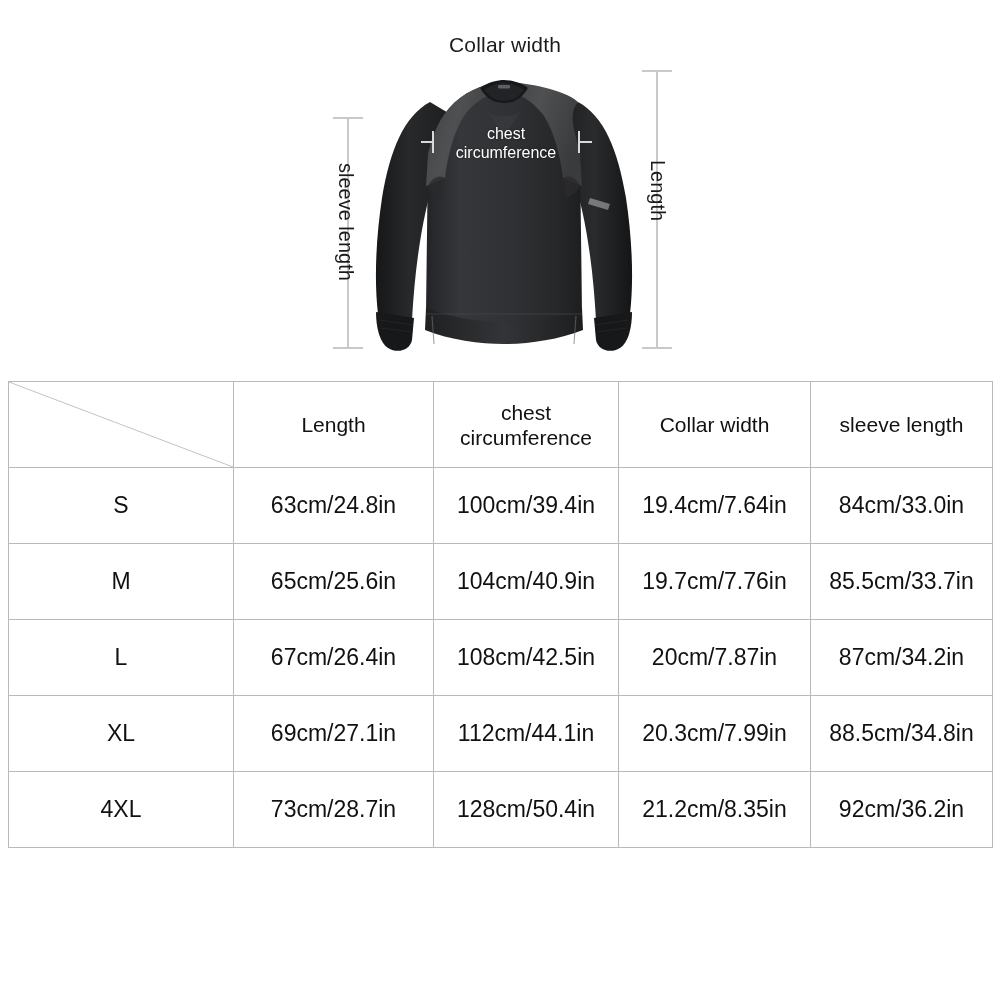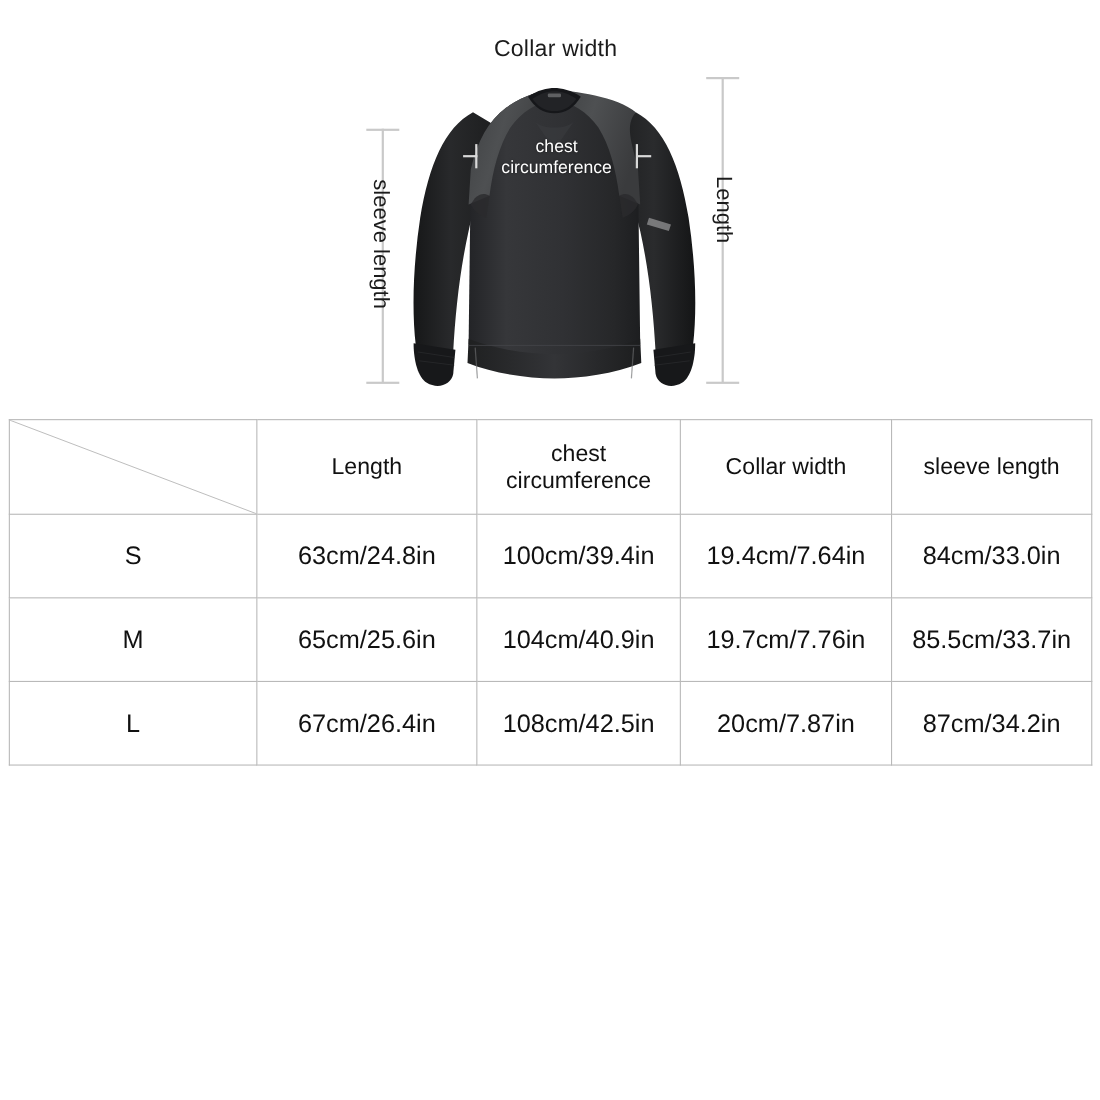--- a/index.html
+++ b/index.html
@@ -320,16 +320,30 @@
           <td>19.7cm/7.76in</td>
           <td>85.5cm/33.7in</td>
         </tr>
         <tr>
           <td>L</td>
           <td>67cm/26.4in</td>
           <td>108cm/42.5in</td>
           <td>20cm/7.87in</td>
           <td>87cm/34.2in</td>
         </tr>
+        <tr>
+          <td>XL</td>
+          <td>69cm/27.1in</td>
+          <td>112cm/44.1in</td>
+          <td>20.3cm/7.99in</td>
+          <td>88.5cm/34.8in</td>
+        </tr>
+        <tr>
+          <td>4XL</td>
+          <td>73cm/28.7in</td>
+          <td>128cm/50.4in</td>
+          <td>21.2cm/8.35in</td>
+          <td>92cm/36.2in</td>
+        </tr>
       </tbody>
   </table>
 
 </div>
 
 </body></html>

